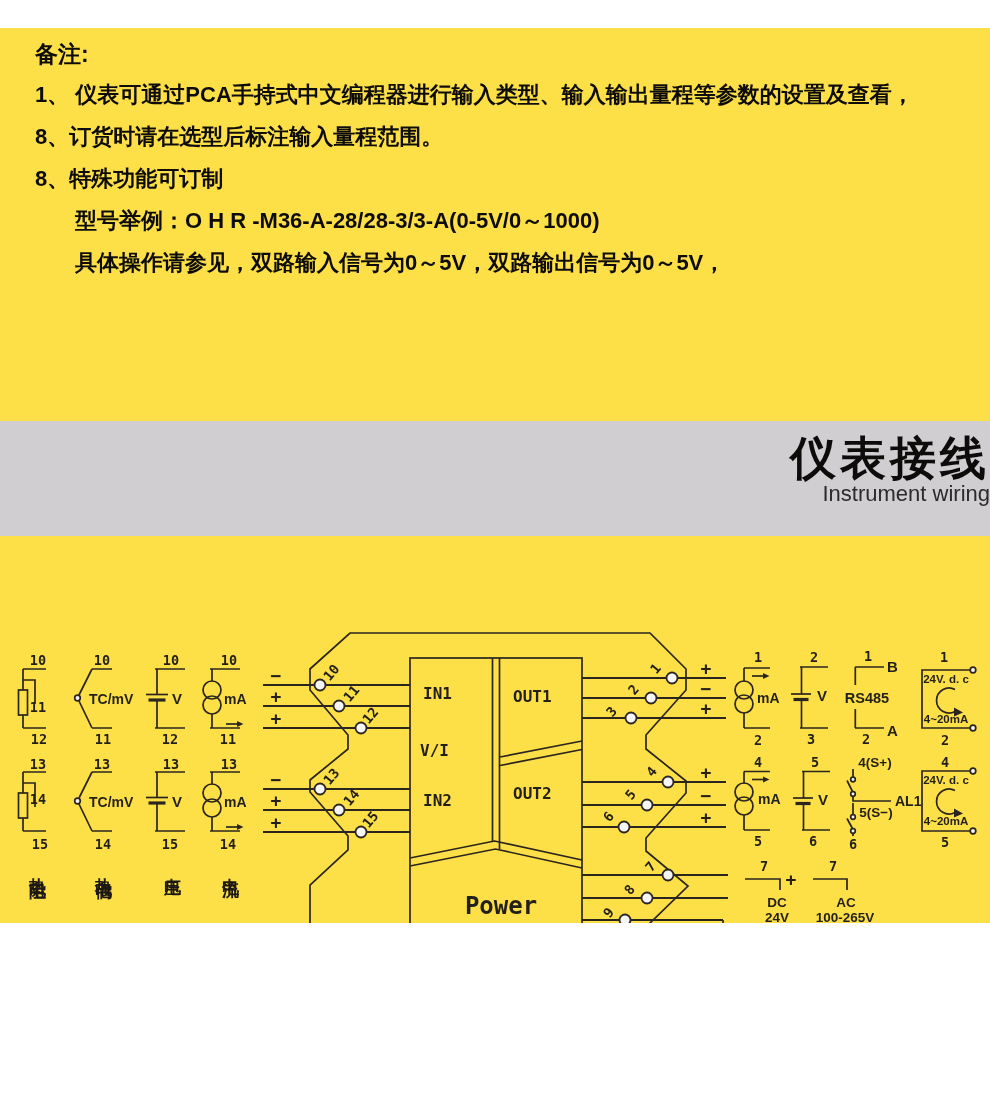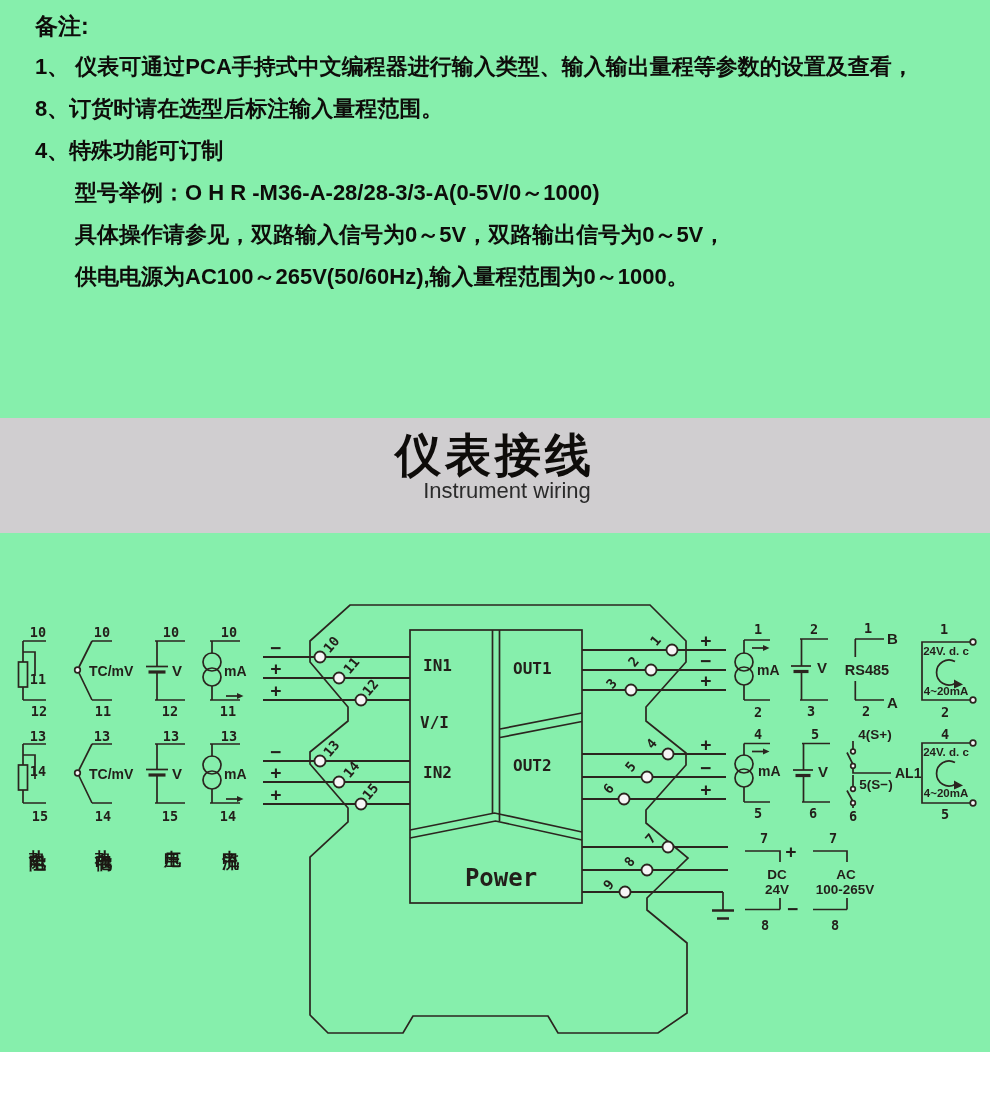--- a/index.html
+++ b/index.html
@@ -1,24 +1,24 @@
 <!DOCTYPE html>
 <html><head>
 <meta charset="utf-8">
 <style>
   html,body{margin:0;padding:0;}
-  .page{position:relative;width:990px;height:1052px;background:#86efac;overflow:hidden;
-        font-family:"Liberation Sans",sans-serif;color:#0e0c0a;}
+  .page{position:relative;width:990px;height:895px;background:#fde047;overflow:hidden;
+        font-family:"Liberation Sans",sans-serif;color:#0e0c0a;margin-top:28px;}
   
   .notes{position:absolute;left:35px;top:6px;width:940px;}
   .notes-heading{font-size:23px;font-weight:700;line-height:40px;}
   .note-line{font-size:22px;font-weight:600;line-height:42px;white-space:nowrap;}
   .indent-1{padding-left:40px;}
   
-  .banner{position:absolute;left:0;top:418px;width:990px;height:115px;background:#d0ced0;text-align:center;}
+  .banner{position:absolute;left:0;top:393px;width:990px;height:115px;background:#d0ced0;text-align:right;}
   .banner-title{font-size:46px;font-weight:700;letter-spacing:4px;padding-top:12px;line-height:50px;}
   .banner-subtitle{font-size:22px;color:#2b2b2b;line-height:22px;padding-left:24px;}
   
   .diagram{position:absolute;left:0;top:534px;width:990px;height:560px;}
   .diagram svg{position:absolute;left:0;top:0;}
   .vlabel{position:absolute;writing-mode:vertical-rl;text-orientation:upright;
           font-size:17px;font-weight:600;letter-spacing:3px;color:#1c1813;}
   
   text{fill:#231f1a;}
   .num{font:bold 13.5px "DejaVu Sans Mono",monospace;}
@@ -33,24 +33,23 @@
 </style>
 </head>
 <body>
 
 <div class="page">
 
   <section class="notes">
     <div class="notes-heading">备注:</div>
     <div class="note-line indent-0">1、 仪表可通过PCA手持式中文编程器进行输入类型、输入输出量程等参数的设置及查看，</div>
     <div class="note-line indent-0">8、订货时请在选型后标注输入量程范围。</div>
-    <div class="note-line indent-0">4、特殊功能可订制</div>
+    <div class="note-line indent-0">8、特殊功能可订制</div>
     <div class="note-line indent-1">型号举例：O H R -M36-A-28/28-3/3-A(0-5V/0～1000)</div>
     <div class="note-line indent-1">具体操作请参见，双路输入信号为0～5V，双路输出信号为0～5V，</div>
-    <div class="note-line indent-1">供电电源为AC100～265V(50/60Hz),输入量程范围为0～1000。</div>
   </section>
 
   <header class="banner">
     <div class="banner-title">仪表接线</div>
     <div class="banner-subtitle">Instrument wiring</div>
   </header>
 
   <div class="diagram">
     <svg width="990" height="560" viewBox="0 534 990 560" xmlns="http://www.w3.org/2000/svg">
 

